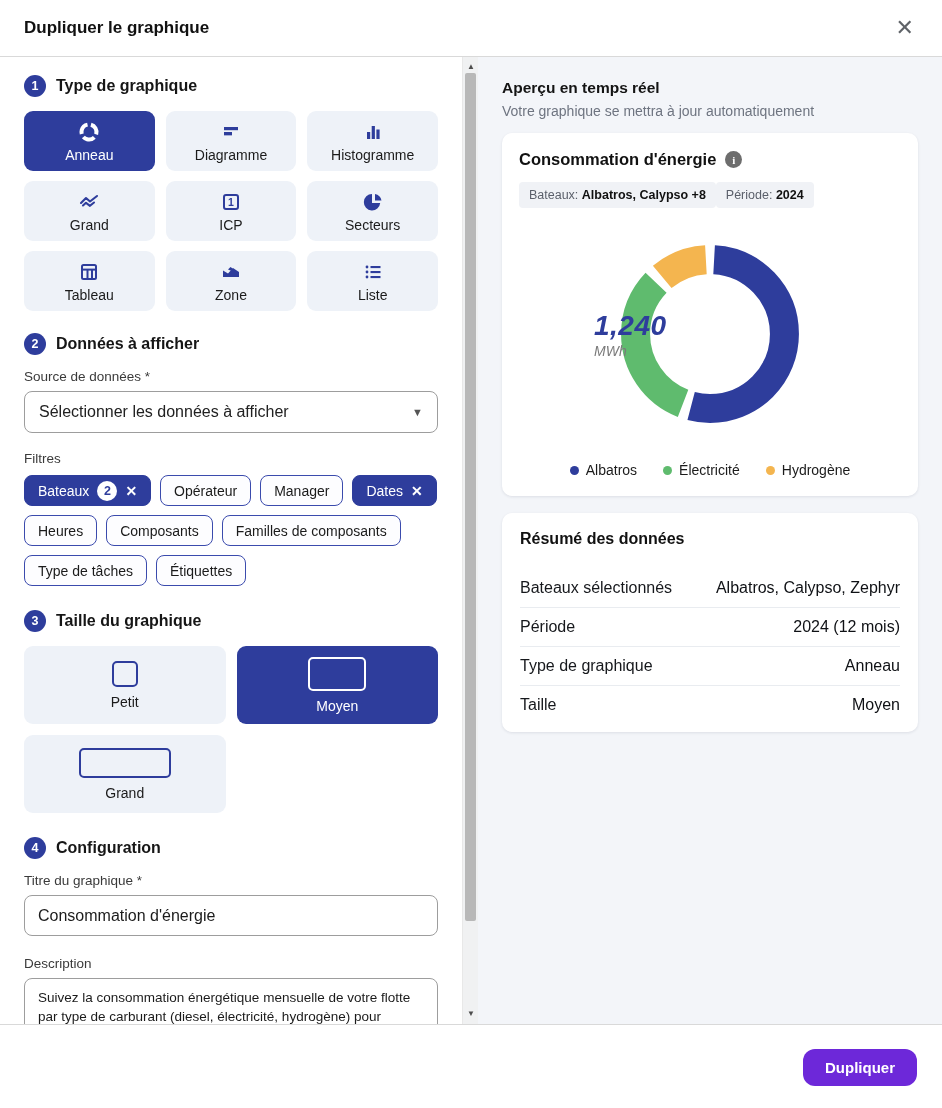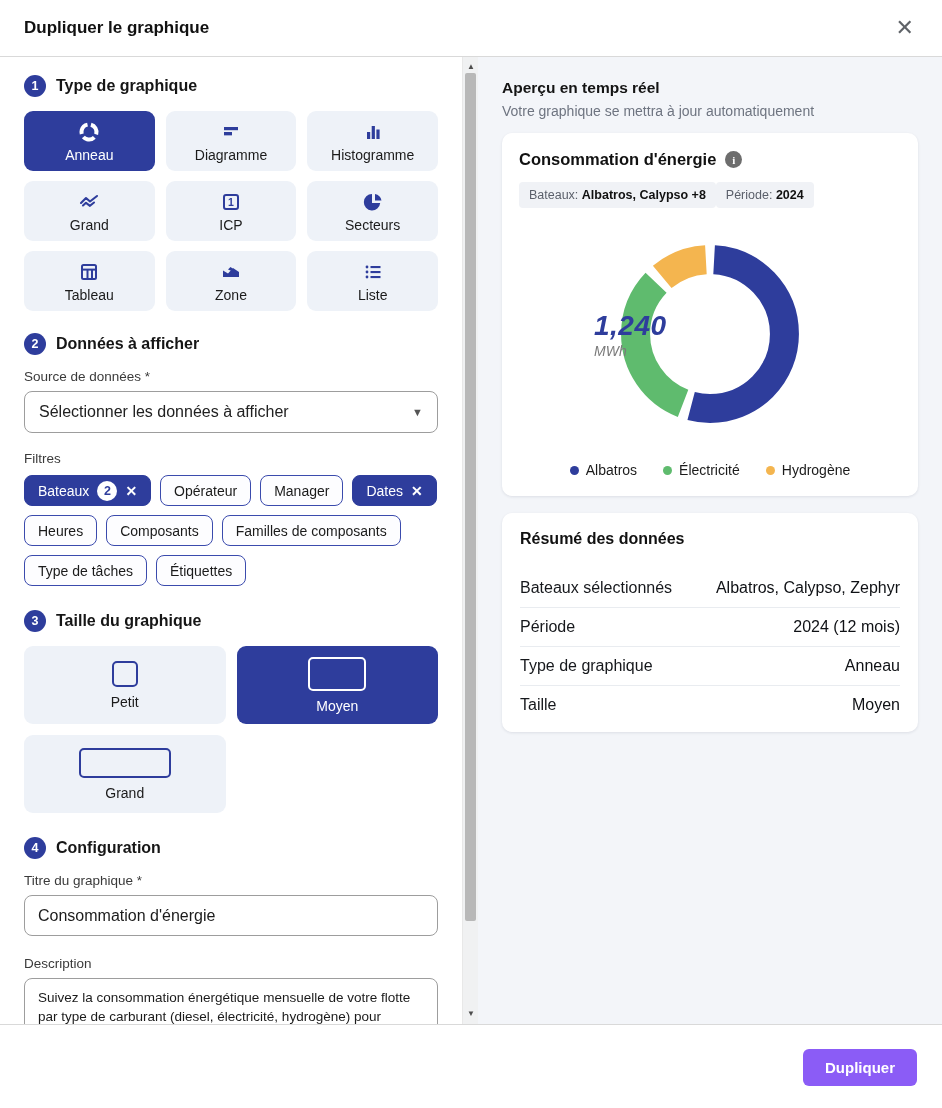--- a/index.html
+++ b/index.html
@@ -78,21 +78,21 @@
 
   .summary-card { margin-top:17px; padding:17px 18px 8px 18px; }
   .summary-title { font-size:16px; font-weight:bold; color:#111; margin-bottom:21px; }
   .summary-row { display:flex; justify-content:space-between; align-items:flex-start; padding:10px 0; border-bottom:1px solid #e9ecf0; font-size:16px; }
   .summary-row:last-child { border-bottom:none; }
   .summary-row .sr-label { color:#16181c; }
   .summary-row .sr-value { color:#0f1115; text-align:right; }
 
   
   .mfooter { flex:0 0 84px; border-top:1px solid #d9d9d9; background:#fff; display:flex; justify-content:flex-end; align-items:flex-start; padding:24px 25px 0 24px; }
-  .btn-primary { background:#8b5cf6; color:#fff; border:none; border-radius:6px; padding:10px 22px; font-size:15px; font-weight:bold; font-family:"Liberation Sans", sans-serif; cursor:pointer; }
+  .btn-primary { background:#6d28d9; color:#fff; border:none; border-radius:12px; padding:10px 22px; font-size:15px; font-weight:bold; font-family:"Liberation Sans", sans-serif; cursor:pointer; }
 </style>
 </head>
 <body>
 
 <div class="modal">
 
   <div class="mheader">
     <div class="mtitle">Dupliquer le graphique</div>
     <div class="close-x">✕</div>
   </div>

